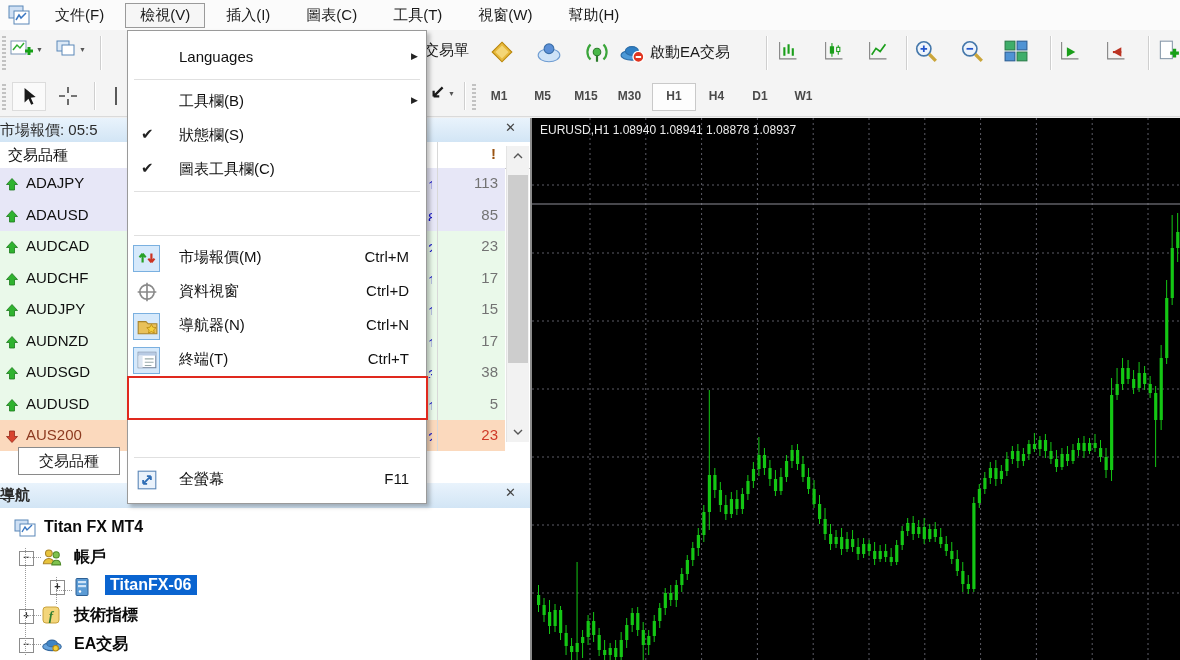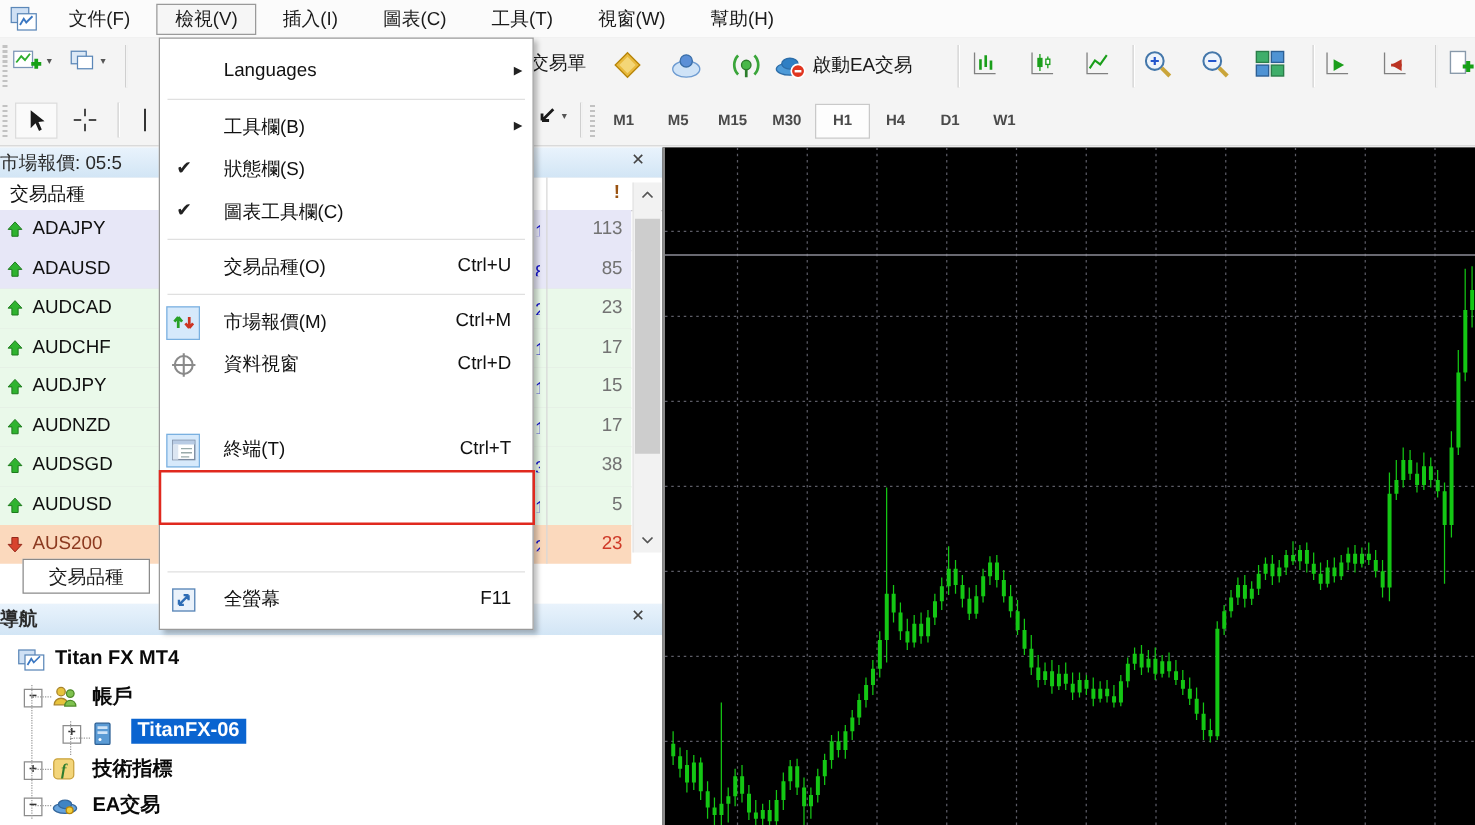--- a/index.html
+++ b/index.html
@@ -674,20 +674,21 @@
       <rect x="1154.12" y="393" width="3.2" height="27" fill="#14c714"></rect>
       <line x1="1161.13" y1="345" x2="1161.13" y2="430" stroke="#14c714" stroke-width="1"></line>
       <rect x="1159.63" y="358" width="3.2" height="62" fill="#14c714"></rect>
       <line x1="1166.6399999999999" y1="280" x2="1166.6399999999999" y2="364" stroke="#14c714" stroke-width="1"></line>
       <rect x="1165.1399999999999" y="298" width="3.2" height="60" fill="#14c714"></rect>
       <line x1="1172.15" y1="215" x2="1172.15" y2="305" stroke="#14c714" stroke-width="1"></line>
       <rect x="1170.65" y="248" width="3.2" height="50" fill="#14c714"></rect>
       <line x1="1177.6599999999999" y1="213" x2="1177.6599999999999" y2="262" stroke="#14c714" stroke-width="1"></line>
       <rect x="1176.1599999999999" y="232" width="3.2" height="16" fill="#14c714"></rect>
     </svg>
+  <div id="chart-title">EURUSD,H1  1.08940 1.08941 1.08878 1.08937</div>
 </div>
 
 <div id="view-menu" class="abs" style="height: 474px;">
     <div class="vm-item" style="top: 10px; height: 34px;">
       <span class="vm-label" style="top: 7px;">Languages</span>
       <span class="vm-arrow">▶</span>
     </div>
     <div class="vm-sep" style="top: 48px;"></div>
     <div class="vm-item" style="top: 54px; height: 34px;">
       <span class="vm-label" style="top: 7px;">工具欄(B)</span>
@@ -695,44 +696,50 @@
     </div>
     <div class="vm-item" style="top: 88px; height: 34px;">
       <span class="vm-check">✔</span>
       <span class="vm-label" style="top: 7px;">狀態欄(S)</span>
     </div>
     <div class="vm-item" style="top: 122px; height: 34px;">
       <span class="vm-check">✔</span>
       <span class="vm-label" style="top: 7px;">圖表工具欄(C)</span>
     </div>
     <div class="vm-sep" style="top: 160px;"></div>
-    <div class="vm-item" style="top: 166px; height: 34px;">
-      <span class="vm-label" style="top: 7px;">交易品種(O)</span>
-      <span class="vm-shortcut" style="top: 7px;">Ctrl+U</span>
-    </div>
     <div class="vm-sep" style="top: 204px;"></div>
     <div class="vm-item" style="top: 210px; height: 34px;">
       <div class="vm-iconbox pressed" style="top: 3.5px;">
         <svg width="22" height="22" viewBox="0 0 20 20">
           <path d="M6 14V6M6 6L3.2 9.4M6 6l2.8 3.4" stroke="#27a127" stroke-width="2" fill="none"></path>
           <path d="M14 6v8M14 14l-2.8-3.4M14 14l2.8-3.4" stroke="#cc3322" stroke-width="2" fill="none"></path>
         </svg>
       </div>
       <span class="vm-label" style="top: 7px;">市場報價(M)</span>
       <span class="vm-shortcut" style="top: 7px;">Ctrl+M</span>
     </div>
     <div class="vm-item" style="top: 244px; height: 34px;">
       <div class="vm-iconbox" style="top: 3.5px;">
         <svg width="22" height="22" viewBox="0 0 20 20">
           <circle cx="10" cy="10" r="6.5" stroke="#8a8a8a" fill="none" stroke-width="1.5"></circle>
           <path d="M10 1.5v17M1.5 10h17" stroke="#8a8a8a" stroke-width="1.5"></path>
         </svg>
       </div>
       <span class="vm-label" style="top: 7px;">資料視窗</span>
       <span class="vm-shortcut" style="top: 7px;">Ctrl+D</span>
+    </div>
+    <div class="vm-item" style="top: 278px; height: 34px;">
+      <div class="vm-iconbox pressed" style="top: 3.5px;">
+        <svg width="22" height="22" viewBox="0 0 20 20">
+          <path d="M2 6h7l2 2h8v9H2z" fill="#e9c15a" stroke="#a8842c"></path>
+          <polygon points="14,8.5 15.3,11.1 18.2,11.5 16.1,13.5 16.6,16.4 14,15 11.4,16.4 11.9,13.5 9.8,11.5 12.7,11.1" fill="#f4d03f" stroke="#b8860b" stroke-width="0.7"></polygon>
+        </svg>
+      </div>
+      <span class="vm-label" style="top: 7px;">導航器(N)</span>
+      <span class="vm-shortcut" style="top: 7px;">Ctrl+N</span>
     </div>
     <div class="vm-item" style="top: 312px; height: 34px;">
       <div class="vm-iconbox pressed" style="top: 3.5px;">
         <svg width="22" height="22" viewBox="0 0 20 20">
           <rect x="2" y="3" width="16" height="14" fill="#fff" stroke="#7a8aa0"></rect>
           <rect x="2" y="3" width="16" height="3" fill="#b8cbe4"></rect>
           <rect x="2" y="6" width="4" height="11" fill="#dce6f2"></rect>
           <path d="M8 9h8M8 12h8M8 15h6" stroke="#9aa" stroke-width="1"></path>
         </svg>
       </div>

